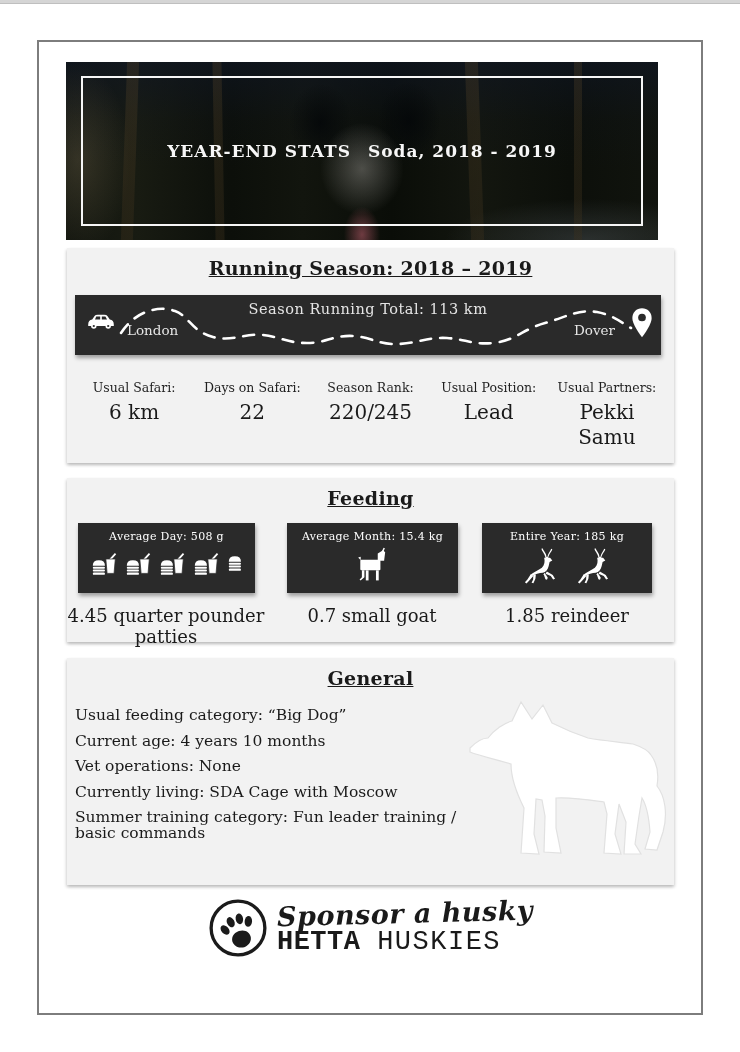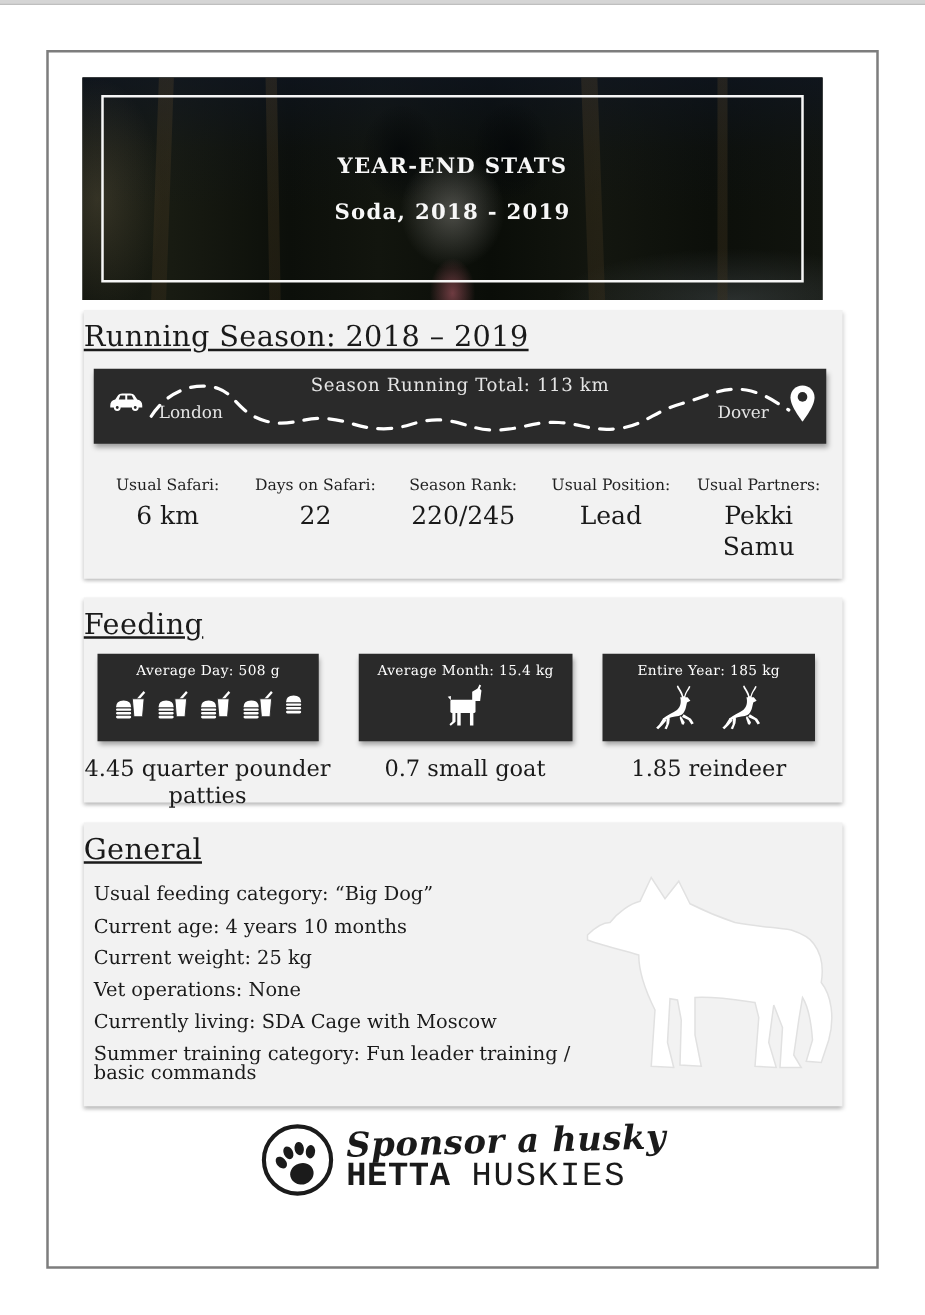--- a/index.html
+++ b/index.html
@@ -28,32 +28,32 @@
       radial-gradient(190px 55px at 88% 100%, rgba(130,140,150,0.25), transparent 75%),
       radial-gradient(70px 130px at 2% 55%, rgba(175,155,115,0.22), transparent 75%),
       linear-gradient(180deg, rgba(15,22,36,0.65) 0%, rgba(15,22,36,0.15) 32%, rgba(0,0,0,0) 60%),
       linear-gradient(90deg,#11140e 0%,#181b12 12%,#0c0f0a 28%,#12150e 40%,#0a0d08 55%,#13160f 70%,#0c0f0a 85%,#11140e 100%);
     background-color:#0e110c;
   }
   .trunk{position:absolute;top:0;bottom:0;background:linear-gradient(180deg,rgba(95,75,45,0.35),rgba(60,48,28,0.45));opacity:.8;}
   .header-inner-border{
     position:absolute;left:15px;top:14px;right:15px;bottom:14px;
     border:2px solid #f6f6f6;
-    display:flex;flex-direction:column;align-items:center;justify-content:center;gap:17px;
+    display:flex;align-items:center;justify-content:center;gap:17px;
   }
   .header-title,.header-subtitle{
     color:#f7f7f7;font-weight:bold;font-size:17px;letter-spacing:1px;text-align:center;
   }
   
   .panel{
     position:absolute;left:28px;width:607px;background:#f2f2f2;
     box-shadow:-1px 2px 3px rgba(0,0,0,0.15),1px 2px 3px rgba(0,0,0,0.15);
   }
   .panel-title{
-    text-align:left;font-size:23px;font-weight:normal;text-decoration:underline;
+    text-align:center;font-size:19px;font-weight:bold;text-decoration:underline;
     padding-top:9px;letter-spacing:0.3px;
   }
   #panel-running{top:206px;height:215px;}
   #panel-feeding{top:436px;height:164px;}
   #panel-general{top:616px;height:227px;}
   
   .route-banner{
     position:absolute;left:8px;top:47px;width:586px;height:60px;background:#2a2a2a;
     box-shadow:1px 3px 4px rgba(0,0,0,0.35);color:#e5e5e5;
   }
@@ -272,21 +272,20 @@
     <div class="feed-caption" id="feed-cap-0">4.45 quarter pounder patties</div>
     <div class="feed-caption" id="feed-cap-1">0.7 small goat</div>
     <div class="feed-caption" id="feed-cap-2">1.85 reindeer</div>
   </div>
 
   <div class="panel" id="panel-general">
     <div class="panel-title">General</div>
     <div class="general-lines">
       <p>Usual feeding category: “Big Dog”</p>
       <p>Current age: 4 years 10 months</p>
-      <p>Current weight: 25 kg</p>
       <p>Vet operations: None</p>
       <p>Currently living: SDA Cage with Moscow</p>
       <p>Summer training category: Fun leader training / basic commands</p>
     </div>
     <svg class="husky-silhouette" viewBox="0 0 212 168">
       <path fill="#ffffff" stroke="#e1e1e1" stroke-width="1.2" d="M12 52
            C18 46 24 42 30 42
            C36 34 46 27 54 25
            L63 6 L74 23
            L85 9 L94 27

